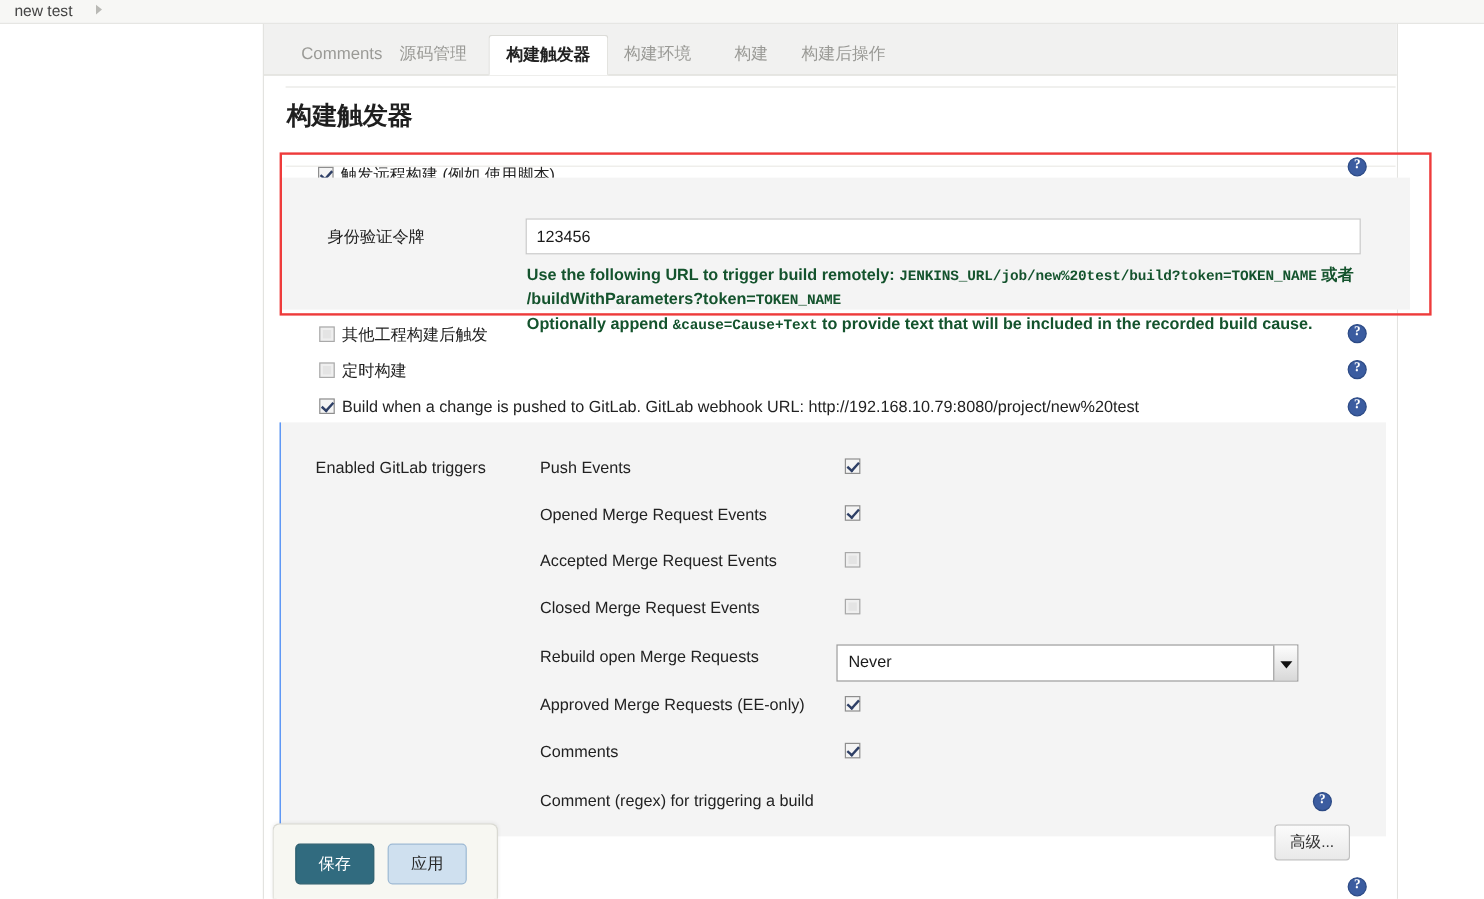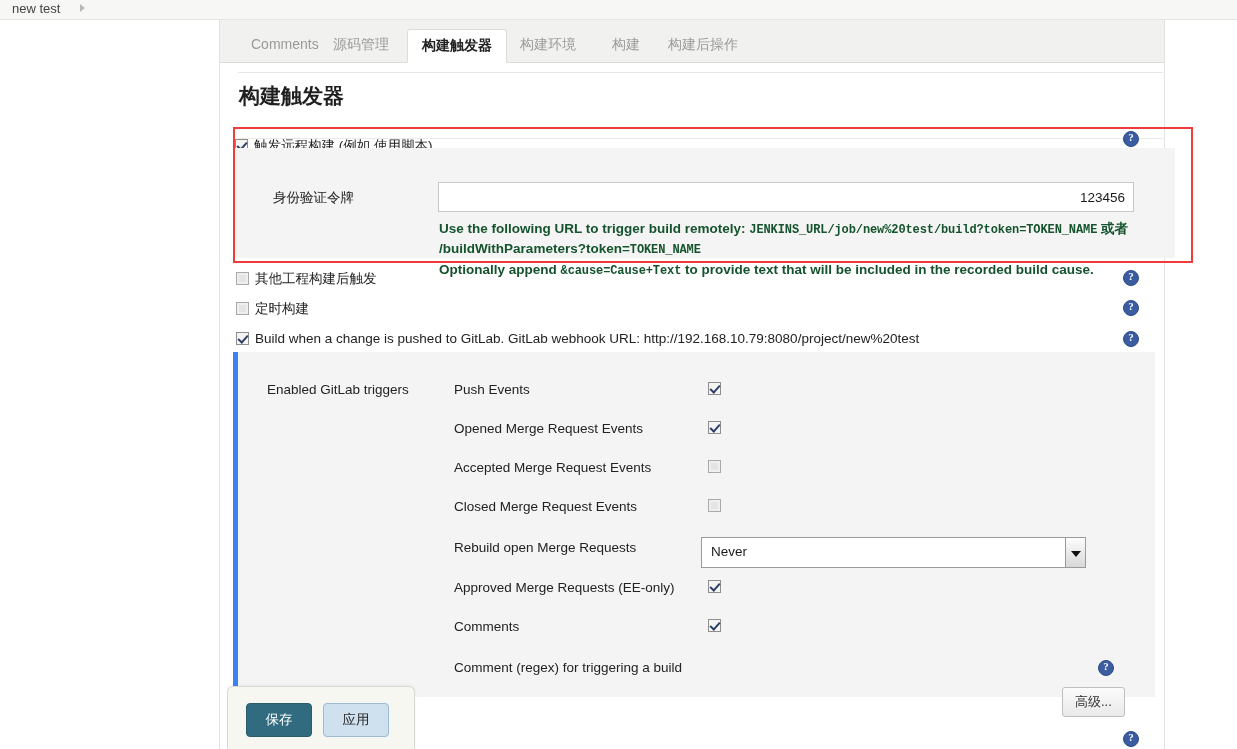--- a/index.html
+++ b/index.html
@@ -104,20 +104,21 @@
     z-index: 6;
     pointer-events: none;
   }
 
   
   .row-checkbox {
     position: absolute;
     font-size: 13.5px;
     color: #222;
     white-space: nowrap;
+    margin-left: 30px;
   }
   .cb {
     display: inline-block;
     width: 13px; height: 13px;
     border: 1px solid #8e8e8e;
     background: #fbfbfb;
     vertical-align: -2px;
     margin-right: 6px;
     position: relative;
     cursor: pointer;
@@ -154,42 +155,41 @@
   #token-input {
     position: absolute; left: 203px; top: 34px;
     width: 696px; height: 30px;
     border: 1px solid #c8c8c8;
     background: #ffffff;
     font-family: "Liberation Sans", "DejaVu Sans", sans-serif;
     font-size: 13.5px;
     color: #1a1a1a;
     padding: 0 8px;
     outline: none;
-    text-align: right;
   }
   .helptext {
     position: absolute;
     left: 204px;
     font-size: 13.5px;
     color: #14532d;
     white-space: nowrap;
     font-weight: bold;
   }
   .mono {
     font-family: "Liberation Mono", "DejaVu Sans Mono", monospace;
     font-size: 12px;
     letter-spacing: -0.1px;
   }
 
   
   #gitlab-panel {
     position: absolute; left: 13px; top: 332px;
     width: 922px; height: 345px;
     background: #f4f4f4;
-    border-left: 5px solid #3b82f6;
+    border-left: 1px solid #3b82f6;
   }
   #gitlab-panel-label {
     position: absolute; left: 29px; top: 30px;
     font-size: 13.5px; color: #222;
     white-space: nowrap;
   }
   .trig-row-label {
     position: absolute; left: 216px;
     font-size: 13.5px; color: #222;
     white-space: nowrap;

